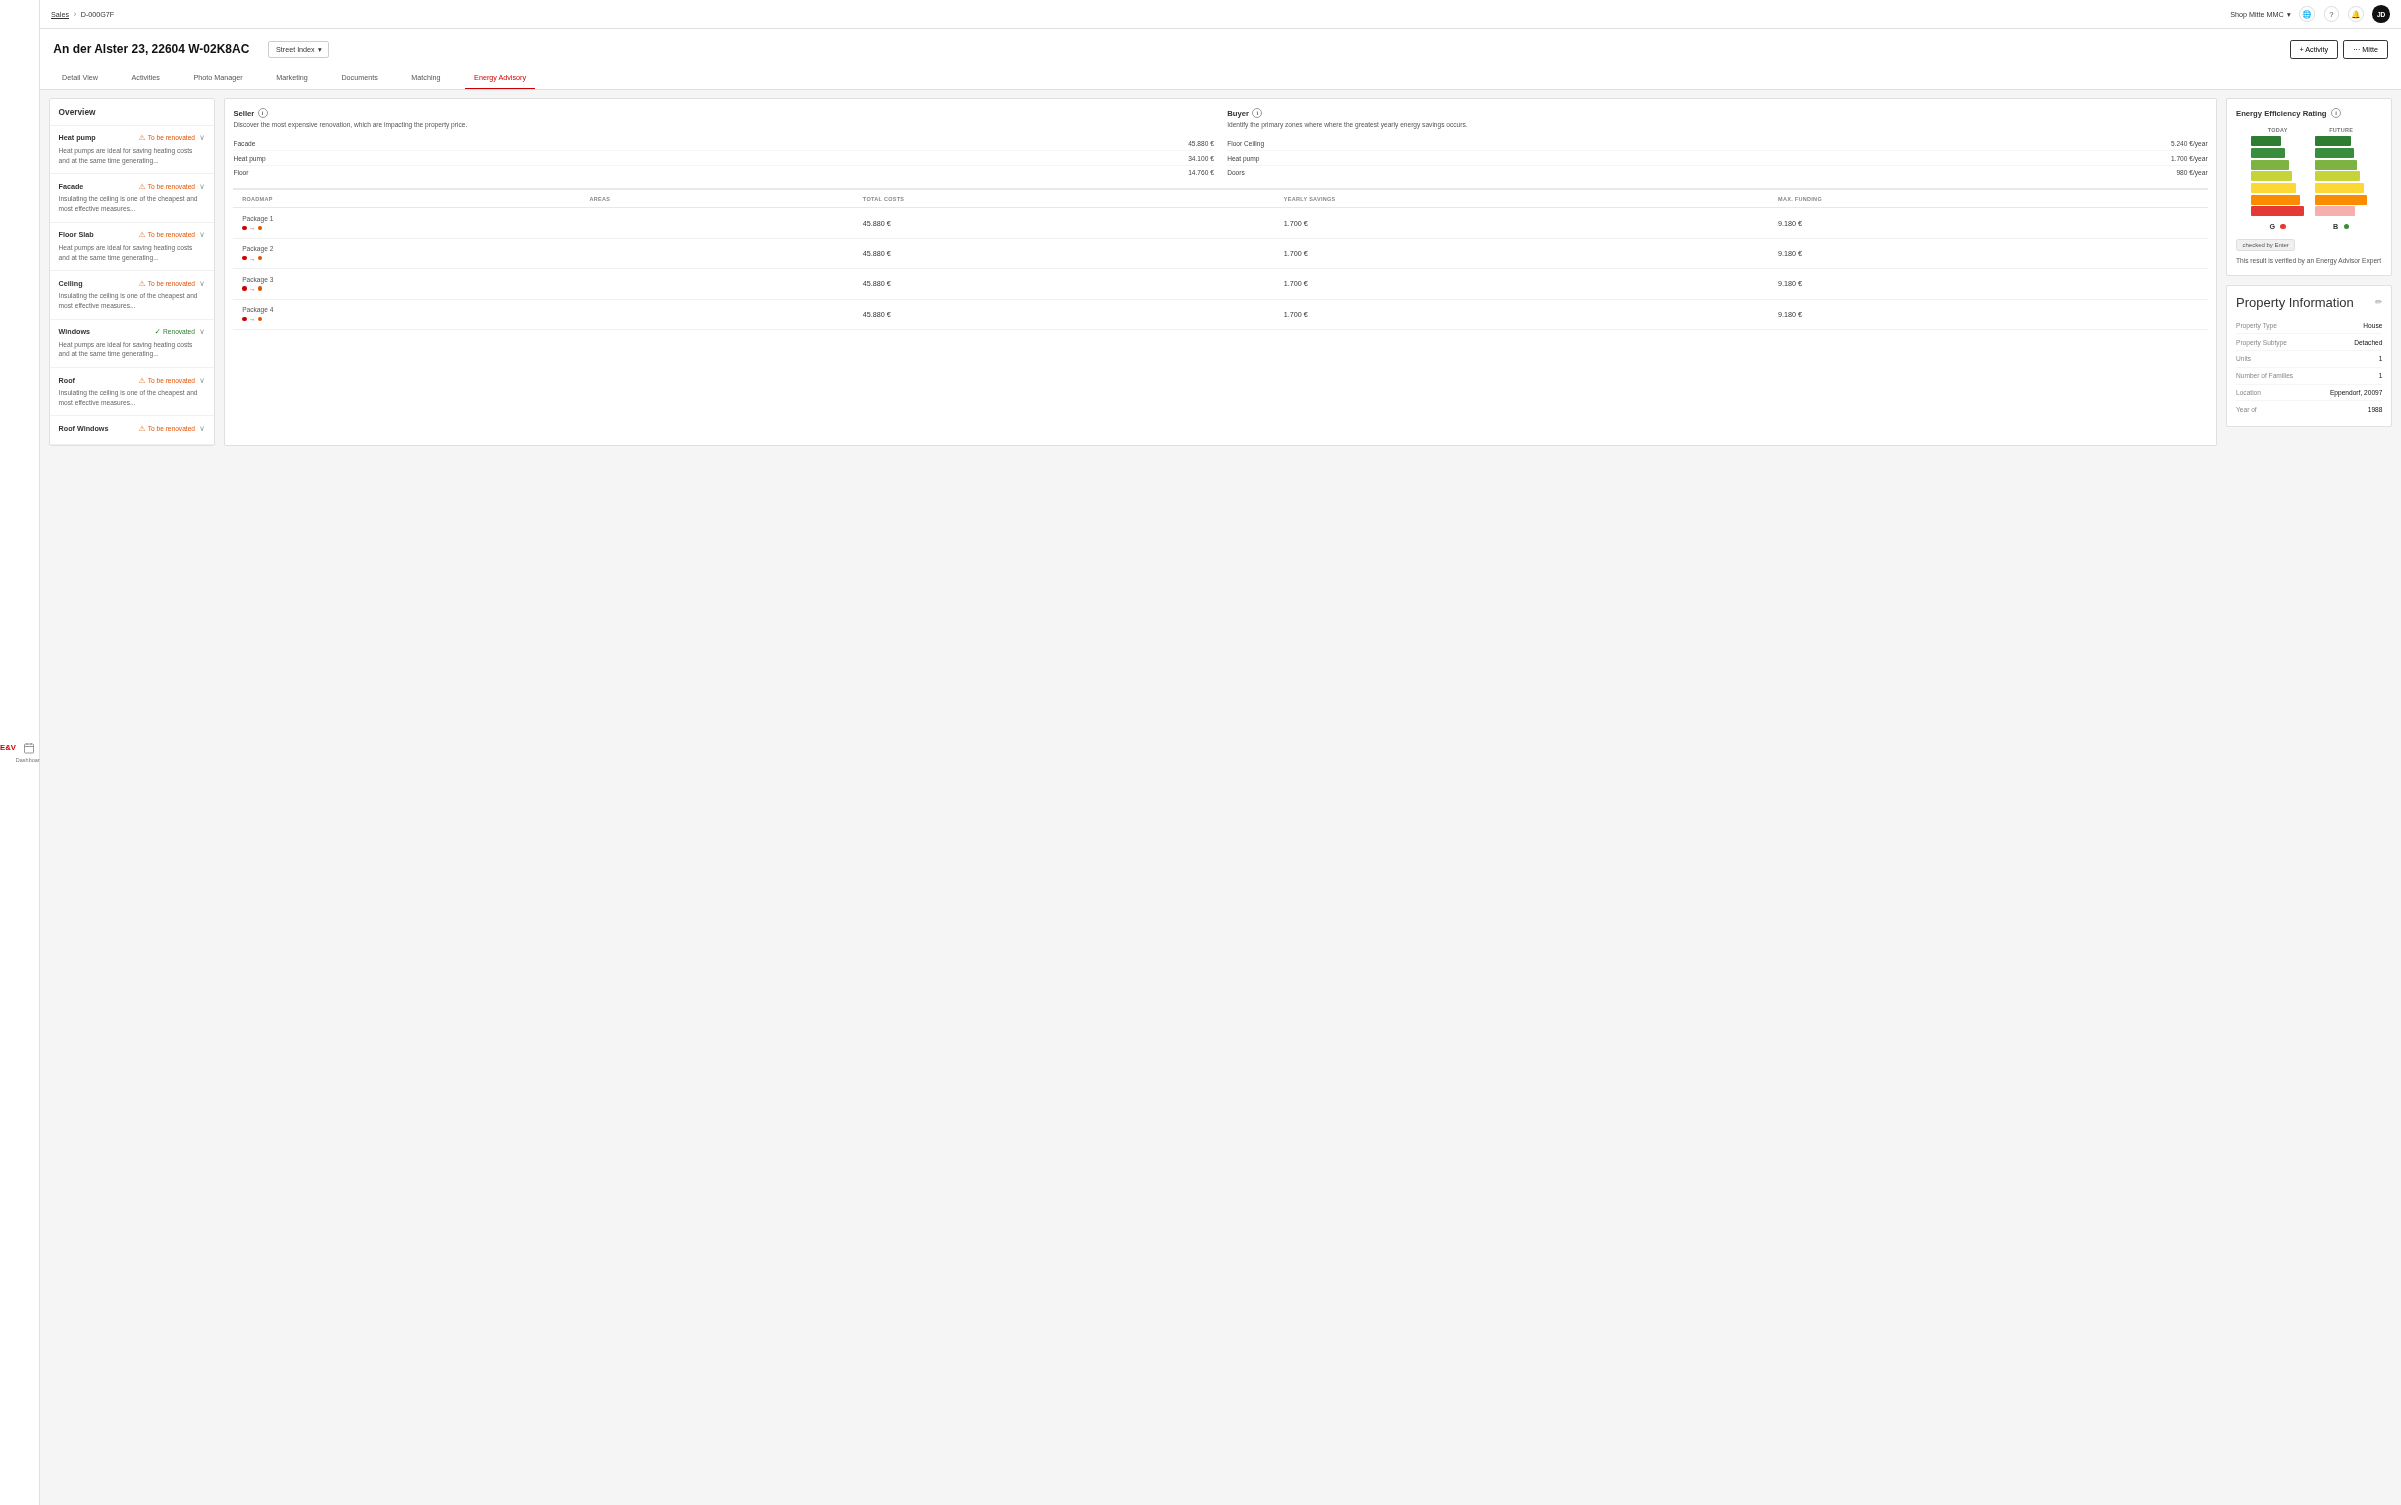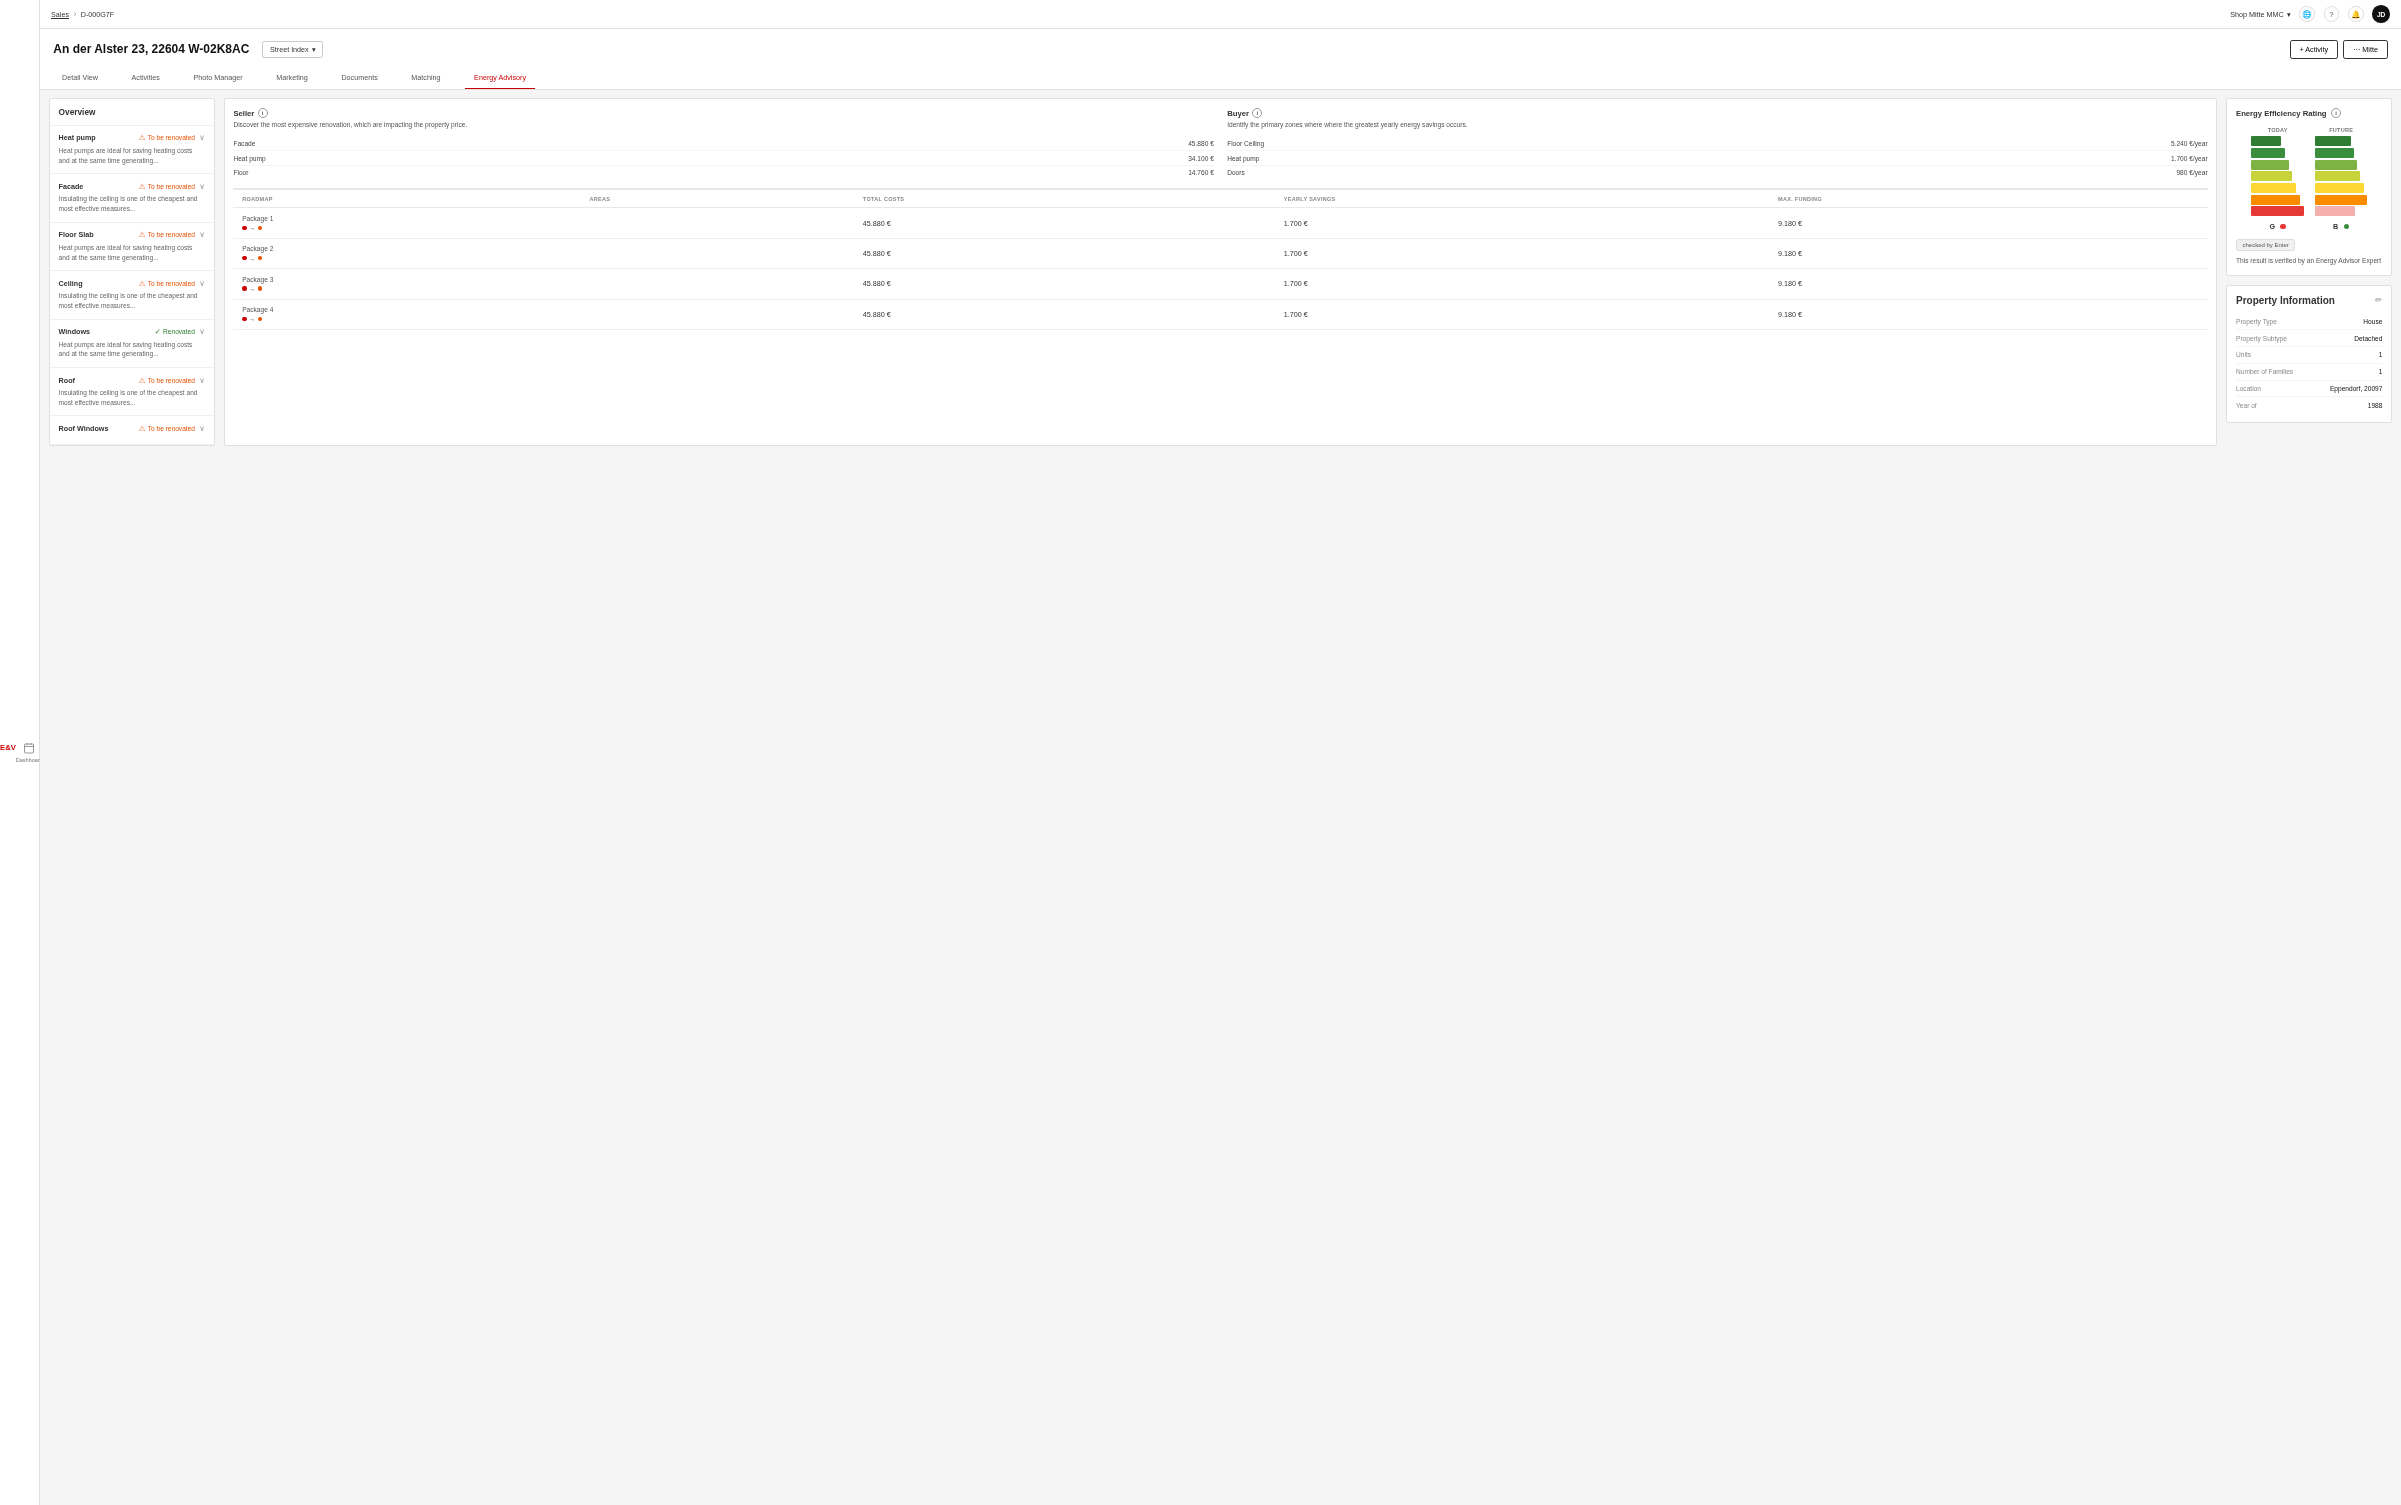--- a/index.html
+++ b/index.html
@@ -27,21 +27,21 @@
     .sidebar-item.active { color: #c00; border-left: 1.7px solid #c00; }
     .sidebar-item svg { width: 12px; height: 12px; }
     .sidebar-bottom { margin-top: auto; }
     .sidebar-add { width: 20px; height: 20px; background: #333; border-radius: 50%; display: flex; align-items: center; justify-content: center; color: #fff; font-size: 11px; cursor: pointer; margin: 4.4px; }
 
     
     .content-area { flex: 1; overflow-y: auto; background: #f5f5f5; }
 
     
     .page-header { background: #fff; padding: 11px 13.3px 0 13.3px; border-bottom: 0.6px solid #e0e0e0; }
-    .page-header-top { display: flex; align-items: center; gap: 13px; margin-bottom: 8.8px; }
+    .page-header-top { display: flex; align-items: center; gap: 19px; margin-bottom: 8.8px; }
     .page-title { font-size: 12px; font-weight: 600; color: #111; }
     .street-index-btn { display: flex; align-items: center; gap: 3.3px; border: 0.6px solid #ccc; border-radius: 2.2px; padding: 2.8px 6.6px; font-size: 7.2px; cursor: pointer; background: #fff; color: #333; }
     .header-actions { margin-left: auto; display: flex; gap: 5.5px; }
     .btn-activity { display: flex; align-items: center; gap: 3.3px; border: 0.6px solid #333; border-radius: 2.2px; padding: 3.9px 8.8px; font-size: 7.2px; cursor: pointer; background: #fff; }
     .btn-more { display: flex; align-items: center; gap: 3.3px; border: 0.6px solid #333; border-radius: 2.2px; padding: 3.9px 8.8px; font-size: 7.2px; cursor: pointer; background: #fff; }
     .tab-nav { display: flex; gap: 16px; }
     .tab { padding: 5.5px 8.8px; font-size: 7.2px; cursor: pointer; color: #555; border-bottom: 1.1px solid transparent; white-space: nowrap; }
     .tab.active { color: #c00; border-bottom: 1.1px solid #c00; font-weight: 500; }
 
     
@@ -91,21 +91,21 @@
     .rating-bar-row { display: flex; align-items: center; gap: 2.2px; }
     .rating-bar { height: 10px; border-radius: 1.1px; display: flex; align-items: center; padding-left: 3.3px; font-size: 6px; font-weight: 600; color: #fff; }
     .rating-letter { font-size: 7.2px; font-weight: 700; color: #333; min-width: 8.8px; }
     .rating-dot { width: 5.5px; height: 5.5px; border-radius: 50%; }
     .checked-badge { background: #f0f0f0; border: 0.6px solid #ddd; border-radius: 2.2px; padding: 2.2px 5.5px; font-size: 6px; color: #555; display: inline-block; margin-bottom: 5.5px; }
     .verified-text { font-size: 6.6px; color: #555; line-height: 1.5; }
 
     
     .prop-info { padding: 8.8px; }
     .prop-info-header { display: flex; align-items: center; justify-content: space-between; margin-bottom: 7.7px; }
-    .prop-info-title { font-size: 10px; font-weight: 700; }
+    .prop-info-title { font-size: 13px; font-weight: 400; }
     .edit-icon { color: #999; cursor: pointer; font-size: 8.8px; }
     .prop-row { display: flex; justify-content: space-between; align-items: center; padding: 4.4px 0; border-bottom: 0.6px solid #f5f5f5; font-size: 6.6px; }
     .prop-row:last-child { border-bottom: none; }
     .prop-label { color: #888; }
     .prop-value { font-weight: 500; color: #111; }
 
     .divider { border: none; border-top: 0.6px solid #e8e8e8; margin: 0; }
   </style>
 </head>
 <body>

